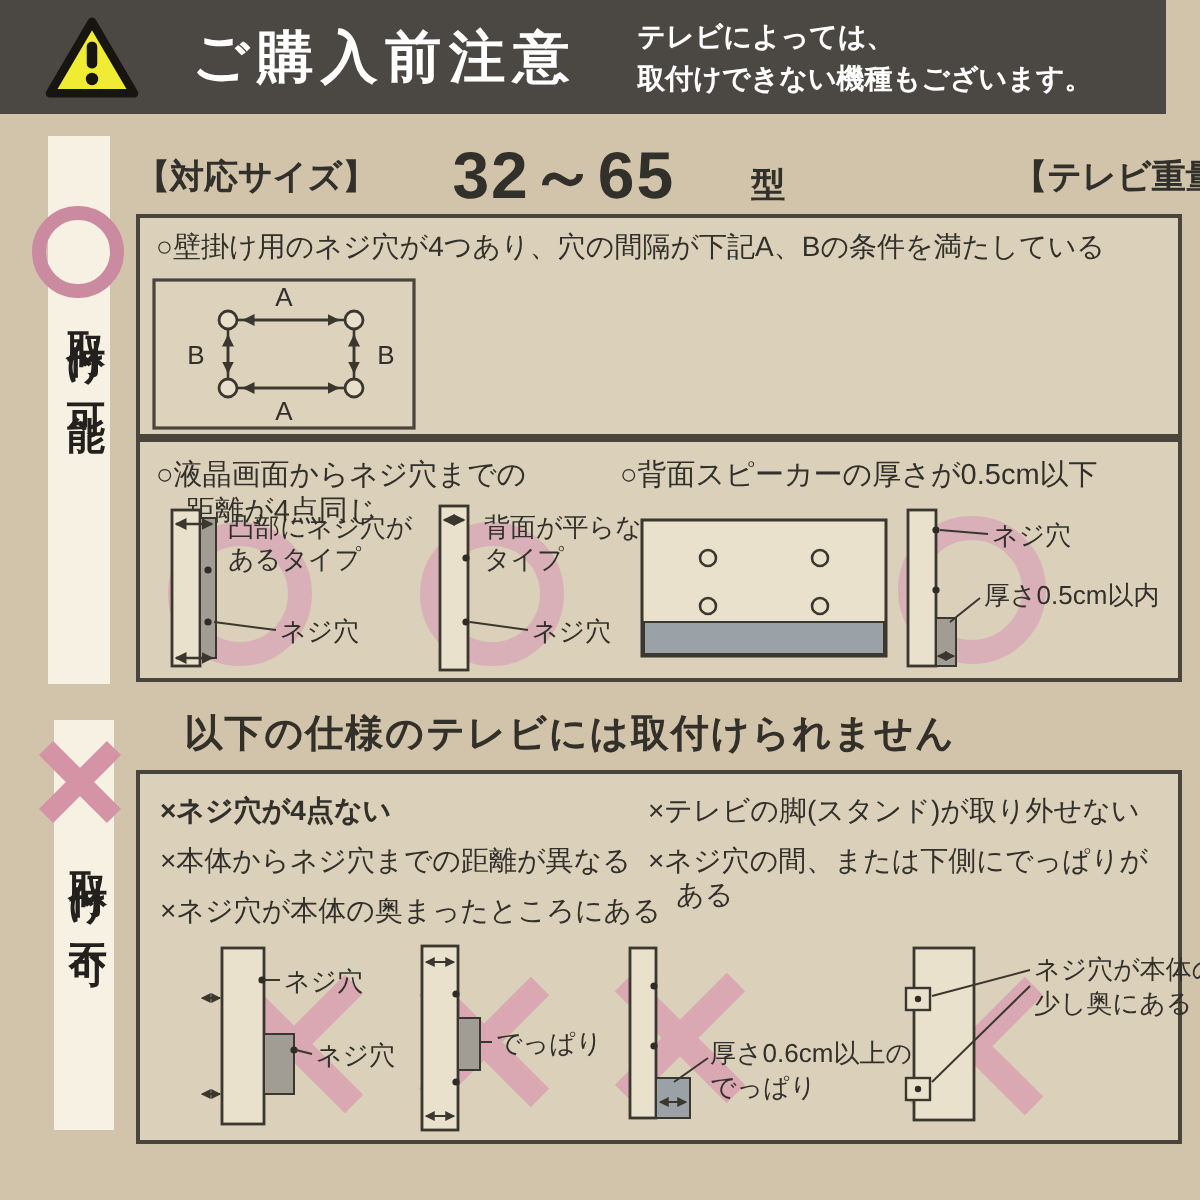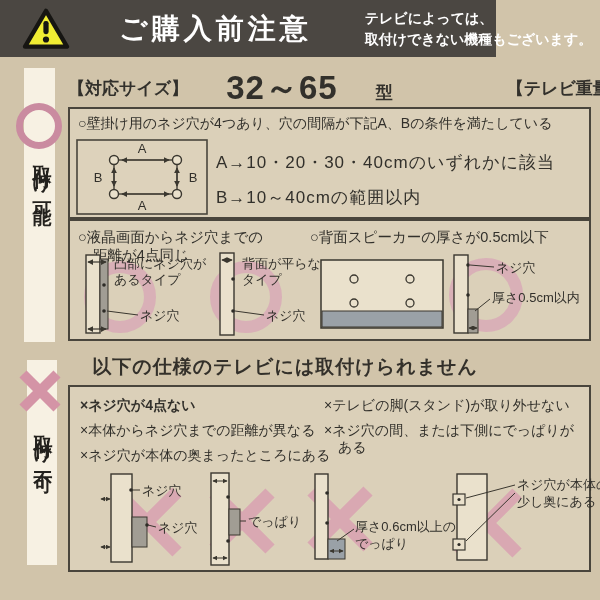--- a/index.html
+++ b/index.html
@@ -3,22 +3,22 @@
 <meta charset="utf-8">
 <style>
   * { margin:0; padding:0; box-sizing:border-box; }
   html,body { width:600px; height:600px; }
   .page {
     position:relative; width:600px; height:600px; overflow:hidden;
     background:#d1c4aa; color:#32302b;
     font-family:"Liberation Sans","DejaVu Sans",sans-serif;
   }
   
-  .hdr { position:absolute; top:0; left:0; width:496px; height:57px;
-         background:#4b4742; display:flex; align-items:center;gap:23px; }
+  .hdr { position:absolute; top:0; left:0; width:583px; height:57px;
+         background:#4b4742; display:flex; align-items:center; }
   .warn { width:48px; height:42px; margin-left:22px; flex:0 0 auto; }
   .hdr-title { color:#ffffff; font-size:28px; font-weight:bold; letter-spacing:4px; margin-left:26px; white-space:nowrap; }
   .hdr-note { color:#ffffff; font-size:14px; font-weight:bold; line-height:1.5; margin-left:30px; white-space:nowrap; }
   
   .specs { position:absolute; top:57px; left:68px; height:62px; display:flex; align-items:center; white-space:nowrap;gap:36px; }
   .spec-label { font-size:17px; font-weight:bold; }
   .spec-big { font-size:33px; font-weight:600; letter-spacing:1px; margin:0 2px; }
   .spec-unit { font-size:17px; font-weight:bold; align-self:center; margin-top:8px; }
   .spec-kg { font-size:16px; font-weight:600; margin-top:6px; }
   .spec-gap { width:42px; }
@@ -110,24 +110,20 @@
       <line x1="101" y1="29" x2="101" y2="47" class="line-art" stroke-width="1.2" marker-start="url(#ah)" marker-end="url(#ah)"></line>
       <circle cx="38" cy="21" r="4.5" fill="#e9e0cb" stroke="#3a372f" stroke-width="1.4"></circle>
       <circle cx="101" cy="21" r="4.5" fill="#e9e0cb" stroke="#3a372f" stroke-width="1.4"></circle>
       <circle cx="38" cy="55" r="4.5" fill="#e9e0cb" stroke="#3a372f" stroke-width="1.4"></circle>
       <circle cx="101" cy="55" r="4.5" fill="#e9e0cb" stroke="#3a372f" stroke-width="1.4"></circle>
       <text x="66" y="14" text-anchor="middle">A</text>
       <text x="66" y="71" text-anchor="middle">A</text>
       <text x="22" y="43" text-anchor="middle">B</text>
       <text x="117" y="43" text-anchor="middle">B</text>
     </svg>
-    <div class="conds">
-      <div>A→10・20・30・40cmのいずれかに該当</div>
-      <div>B→10～40cmの範囲以内</div>
-    </div>
   </section>
 
   <section class="box box2">
     <div class="b2-head-l1">○液晶画面からネジ穴までの</div>
     <div class="b2-head-l2">距離が4点同じ</div>
     <div class="b2-head-r">○背面スピーカーの厚さが0.5cm以下</div>
 
     <svg class="fig" style="left:10px; top:28px;" width="132" height="90" viewBox="0 0 132 90">
       <circle cx="40" cy="48" r="30" fill="none" stroke="#d8a8b6" stroke-width="12" opacity="0.8"></circle>
       <rect x="6" y="6" width="14" height="78" fill="#eae1cc" stroke="#3a372f" stroke-width="1.4"></rect>

